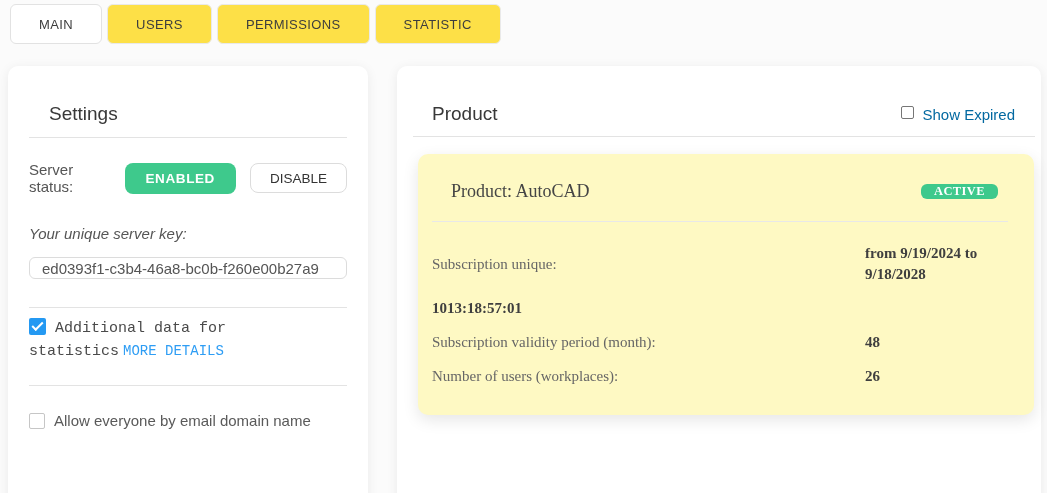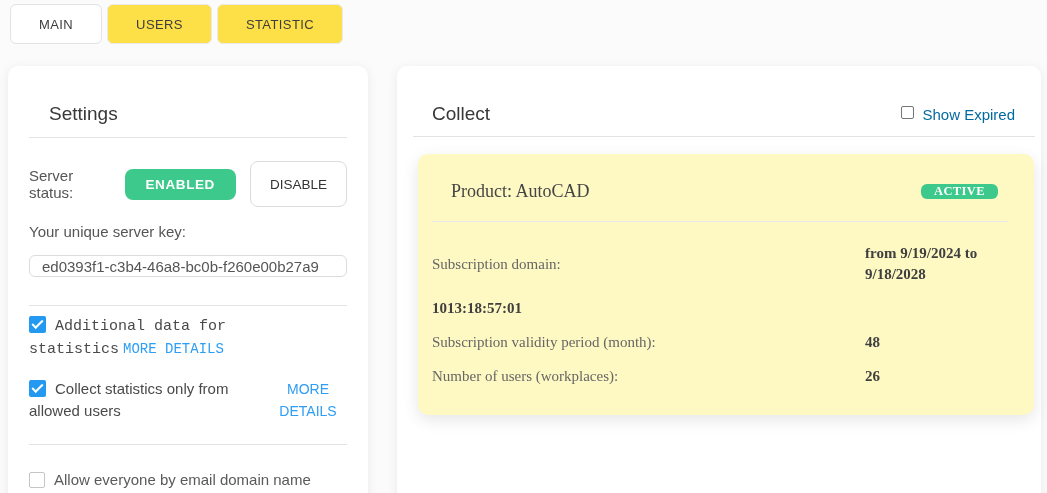--- a/index.html
+++ b/index.html
@@ -35,24 +35,24 @@
   .divider { border:none; border-top:1px solid #e3e3e3; width:100%; }
   .div-1 { margin-top:12px; }
   .status-row { margin-top:23px; display:flex; align-items:center; gap:14px; }
   .status-label { font-size:15px; color:#555; }
   .btn-enabled {
     height:31px; padding:0 21px; border:none; border-radius:8px;
     background:#3ec98c; color:#fff; font-family:inherit;
     font-size:13.5px; font-weight:700; letter-spacing:0.6px; cursor:pointer;
   }
   .btn-disable {
-    height:46px; padding:0 19px; border:1px solid #dcdcdc; border-radius:8px;
+    height:30px; padding:0 19px; border:1px solid #dcdcdc; border-radius:8px;
     background:#fff; color:#333; font-family:inherit; font-size:13.5px; cursor:pointer;
   }
-  .key-label { margin-top:16px; font-size:15px; color:#555; }
+  .key-label { margin-top:30px; font-size:15px; color:#555;font-style:italic; }
   .key-input {
     margin-top:15px; width:100%; height:22px;
     border:1px solid #dcdcdc; border-radius:6px;
     padding:0 12px; font-family:inherit; font-size:15px; color:#555;
   }
   .div-2 { margin-top:28px; }
   .div-3 { margin-top:22px; }
 
   .check-row { line-height:22px; font-size:15px; color:#4a4a4a; }
   .row-1 { margin-top:10px;font-family:Liberation Mono, monospace; }
@@ -101,20 +101,21 @@
   .lic-value { width:155px; font-size:15px; font-weight:700; color:#3f3f3f; line-height:21px; }
 </style>
 </head>
 <body>
 
 <div class="page">
 
   <nav class="tabbar">
     <button class="tab active">MAIN</button>
     <button class="tab">USERS</button>
+    <button class="tab">PERMISSIONS</button>
     <button class="tab">STATISTIC</button>
   </nav>
 
   <div class="content">
 
     <section class="panel settings-panel">
       <h2 class="panel-title settings-title">Settings</h2>
       <hr class="divider div-1">
 
       <div class="status-row">
@@ -125,54 +126,48 @@
 
       <div class="key-label">Your unique server key:</div>
       <input class="key-input" type="text" value="ed0393f1-c3b4-46a8-bc0b-f260e00b27a9" style="">
 
       <hr class="divider div-2">
 
       <div class="check-row row-1">
         <span class="checkbox checked"></span><span>Additional data for statistics</span><a class="link inline-link">MORE DETAILS</a>
       </div>
 
-      <div class="check-row row-2">
-        <div class="row-main">
-          <span class="checkbox checked"></span><span>Collect statistics only from allowed users</span>
-        </div>
-        <a class="link right-link">MORE DETAILS</a>
-      </div>
 
       <hr class="divider div-3">
 
       <div class="check-row row-3">
         <span class="checkbox unchecked"></span><span>Allow everyone by email domain name</span>
       </div>
     </section>
 
     <section class="panel licenses-panel">
       <div class="lic-header">
-        <h2 class="panel-title">Collect</h2>
+        <h2 class="panel-title">Product</h2>
         <label class="show-expired">
           <span class="cb-small"></span>
           <span>Show Expired</span>
         </label>
       </div>
       <hr class="divider div-lic">
 
       <div class="license-card">
         <div class="card-header">
           <h3 class="card-title">Product: AutoCAD</h3>
           <span class="badge">ACTIVE</span>
         </div>
         <hr class="card-divider">
 
         <div class="card-rows">
           <div class="lic-row">
-            <span class="lic-label">Subscription domain:</span>
+            <span class="lic-label">Subscription unique:</span>
             <span class="lic-value">from 9/19/2024 to 9/18/2028</span>
           </div>
           <div class="lic-row">
             <span class="lic-value">1013:18:57:01</span>
           </div>
           <div class="lic-row">
             <span class="lic-label">Subscription validity period (month):</span>
             <span class="lic-value">48</span>
           </div>
           <div class="lic-row">

